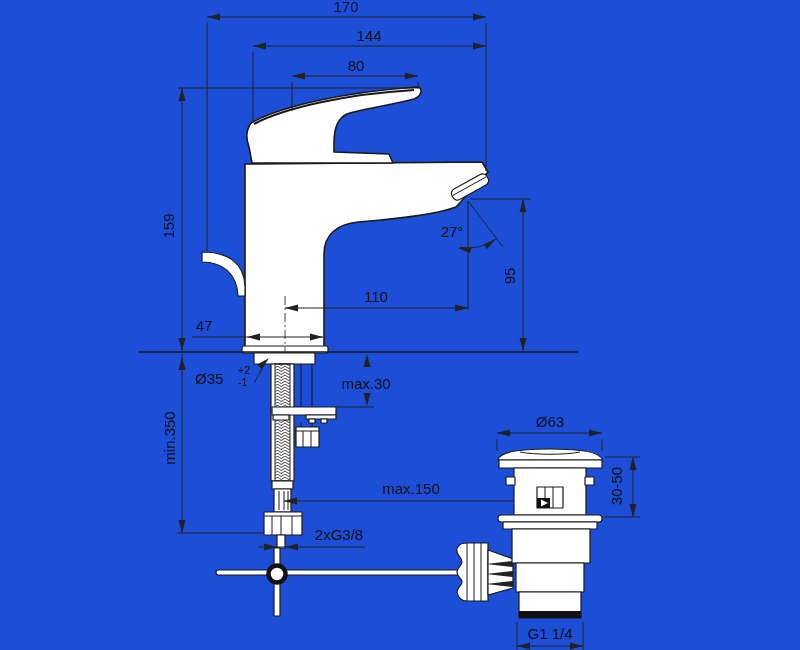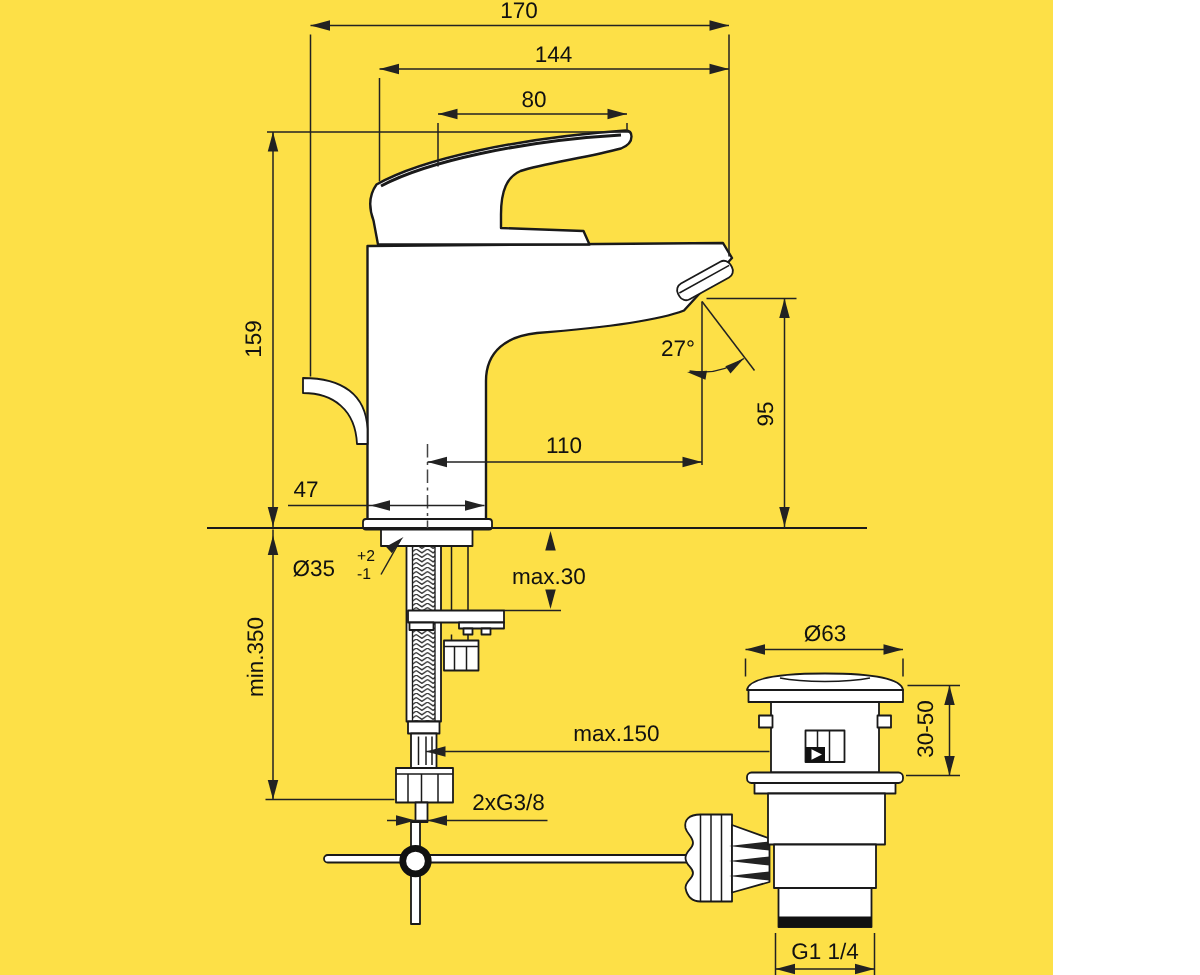--- a/index.html
+++ b/index.html
@@ -1,16 +1,16 @@
 <!DOCTYPE html>
 <html><head>
 <meta charset="utf-8">
 <style>
   html,body{margin:0;padding:0;background:#fff;}
-  .canvas{width:702px;height:650px;background:#fde047;position:relative;overflow:hidden;}
+  .canvas{width:800px;height:650px;background:#1d4ed8;position:relative;overflow:hidden;}
   svg{display:block;}
   text{font-family:"Liberation Sans","DejaVu Sans",sans-serif;font-size:15px;fill:#111;}
   text.small{font-size:10.5px;}
   .ln{stroke:#222;stroke-width:1;fill:none;}
   .ar{fill:#222;stroke:none;}
   .part{fill:#fff;stroke:#1a1a1a;stroke-width:1.6;stroke-linejoin:round;stroke-linecap:round;}
   .part2{fill:#fff;stroke:#1a1a1a;stroke-width:1.2;stroke-linejoin:round;}
   .thin{stroke:#1a1a1a;stroke-width:1;fill:none;}
   .dash{stroke:#444;stroke-width:1;fill:none;stroke-dasharray:9 3 2 3;}
   .blk{fill:#111;stroke:none;}

